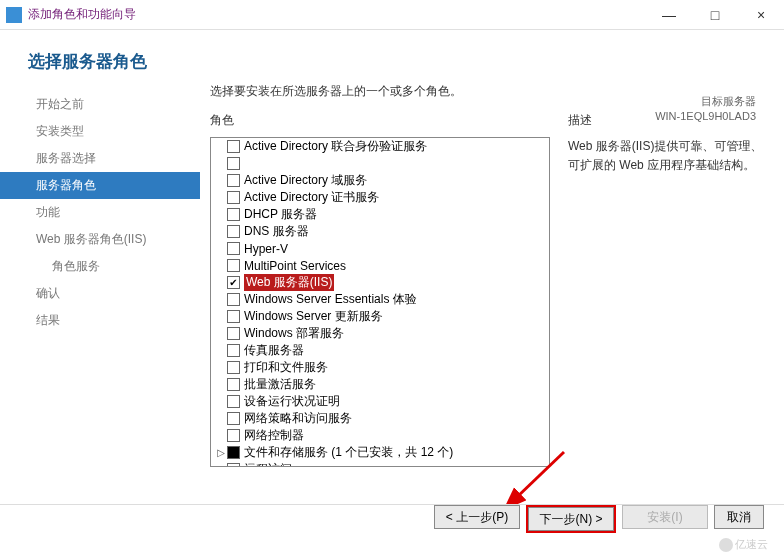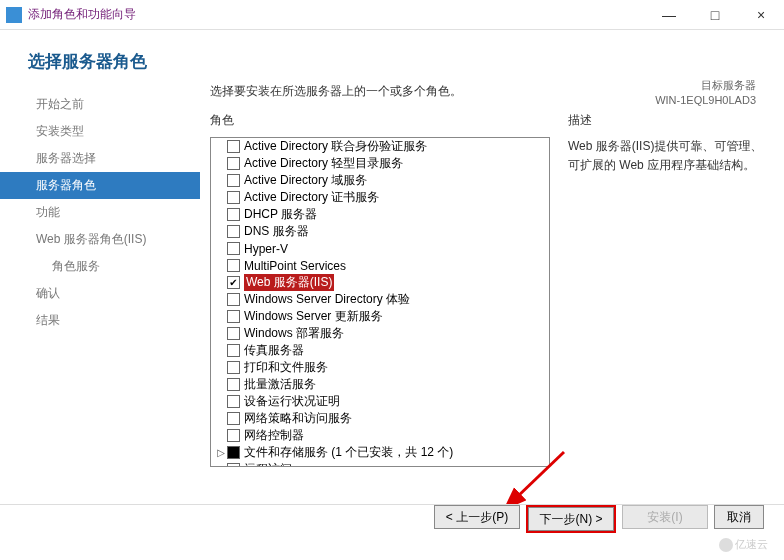--- a/index.html
+++ b/index.html
@@ -4,21 +4,21 @@
 <style>
   * { box-sizing: border-box; margin: 0; padding: 0; font-family: "Microsoft YaHei", "Segoe UI", sans-serif; }
   body { width: 784px; height: 560px; background: #fff; overflow: hidden; position: relative; }
   .titlebar { height: 30px; display: flex; align-items: center; border-bottom: 1px solid #e0e0e0; padding-left: 6px; }
   .titlebar .app-icon { width: 16px; height: 16px; background: #3a8fd6; margin-right: 6px; }
   .titlebar .title { font-size: 12px; color: #701a75; flex: 1; }
   .winbtns { display: flex; height: 100%; }
   .winbtn { width: 46px; display: flex; align-items: center; justify-content: center; font-size: 14px; color: #333; }
   .header-area { padding: 20px 28px 10px 28px; position: relative; }
   .page-title { font-size: 17px; color: #1a5a8e; font-weight: 700; }
-  .target-box { position: absolute; right: 28px; top: 48px; font-size: 11px; color: #666; text-align: right; line-height: 1.4; }
+  .target-box { position: absolute; right: 28px; top: 64px; font-size: 11px; color: #666; text-align: right; line-height: 1.4; }
   .content { display: flex; padding: 0 10px 0 0; height: 390px; }
   .sidebar { width: 200px; padding-top: 8px; }
   .side-item { font-size: 12px; color: #777; padding: 5px 0 5px 36px; cursor: default; }
   .side-item.active { background: #2e7bc0; color: #fff; }
   .side-sub { padding-left: 52px; }
   .main { flex: 1; display: flex; padding-left: 10px; }
   .instruction { font-size: 12px; color: #333; padding: 0 0 12px 0; }
   .roles-col { width: 340px; }
   .section-label { font-size: 12px; color: #333; padding-bottom: 8px; }
   .listbox { border: 1px solid #888; height: 330px; overflow-y: scroll; position: relative; background: #fff; }
@@ -80,21 +80,20 @@
           <div class="section-label">角色</div>
           <div class="listbox" id="roles-listbox">
               <div class="role-item">
                 <span class="expander"></span>
                 <span class="cb"></span>
                 <span class="lbl">Active Directory 联合身份验证服务</span>
               </div>
               <div class="role-item">
                 <span class="expander"></span>
                 <span class="cb"></span>
-                <span class="lbl">Active Directory 轻型目录服务</span>
               </div>
               <div class="role-item">
                 <span class="expander"></span>
                 <span class="cb"></span>
                 <span class="lbl">Active Directory 域服务</span>
               </div>
               <div class="role-item">
                 <span class="expander"></span>
                 <span class="cb"></span>
                 <span class="lbl">Active Directory 证书服务</span>
@@ -120,21 +119,21 @@
                 <span class="lbl">MultiPoint Services</span>
               </div>
               <div class="role-item selected">
                 <span class="expander"></span>
                 <span class="cb checked"></span>
                 <span class="lbl">Web 服务器(IIS)</span>
               </div>
               <div class="role-item">
                 <span class="expander"></span>
                 <span class="cb"></span>
-                <span class="lbl">Windows Server Directory 体验</span>
+                <span class="lbl">Windows Server Essentials 体验</span>
               </div>
               <div class="role-item">
                 <span class="expander"></span>
                 <span class="cb"></span>
                 <span class="lbl">Windows Server 更新服务</span>
               </div>
               <div class="role-item">
                 <span class="expander"></span>
                 <span class="cb"></span>
                 <span class="lbl">Windows 部署服务</span>

